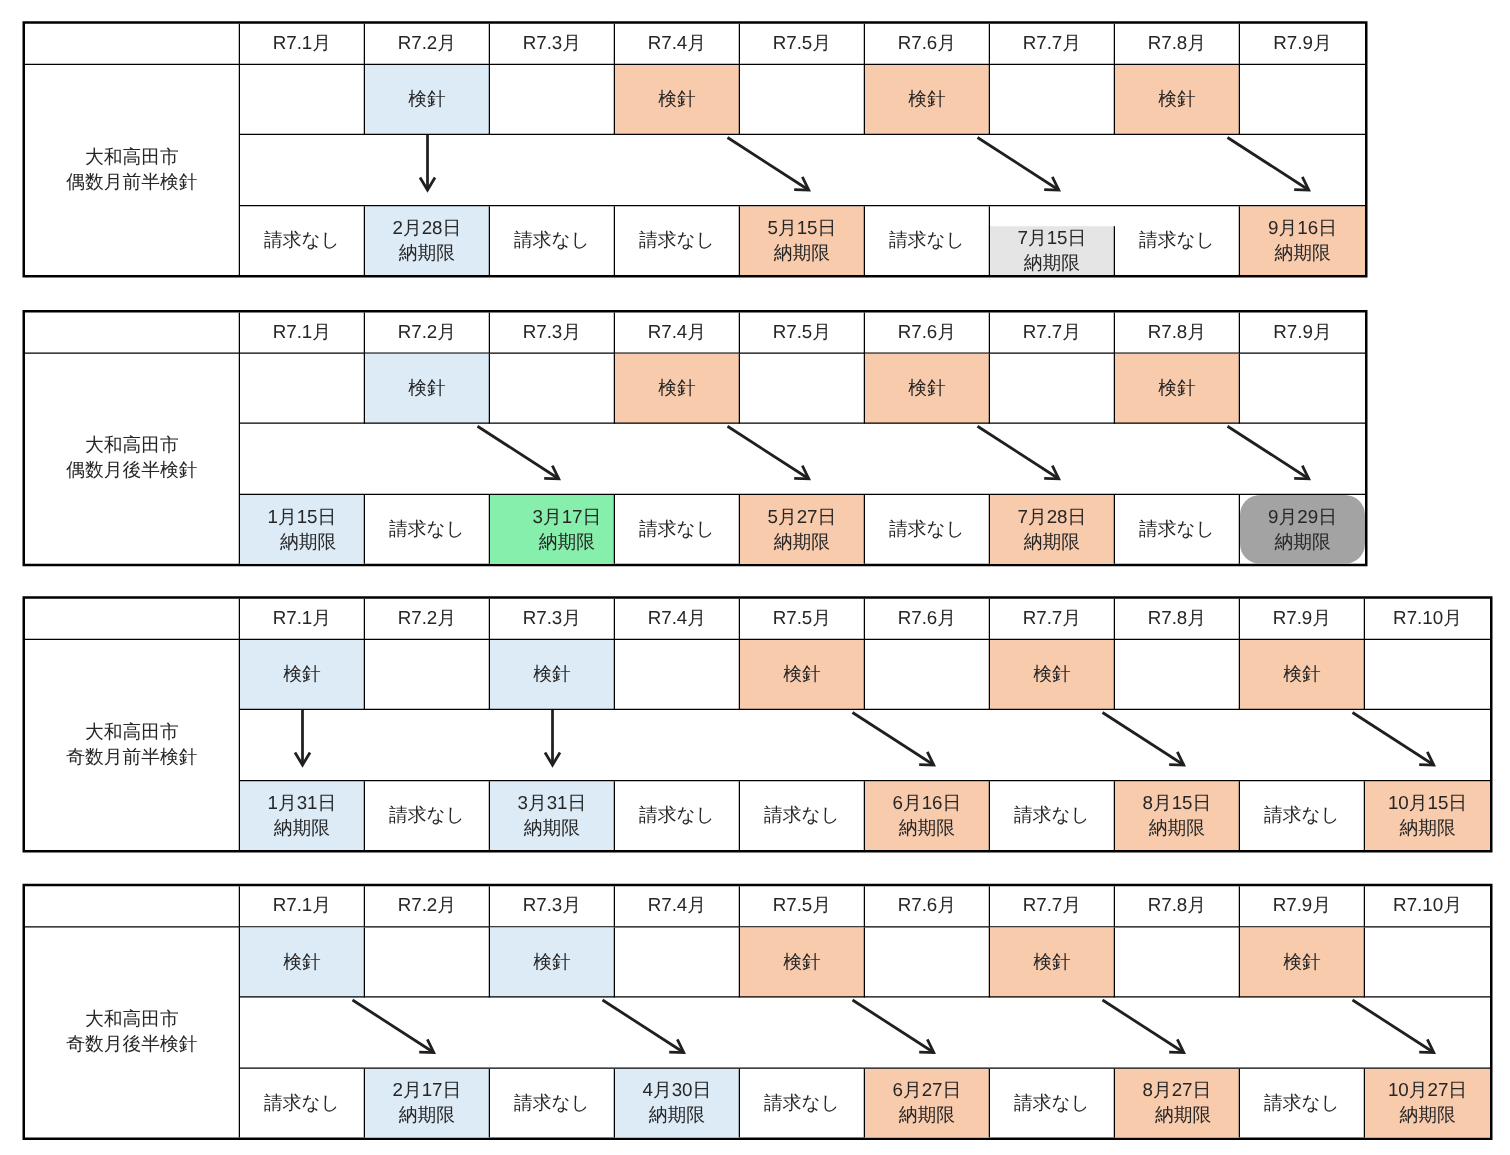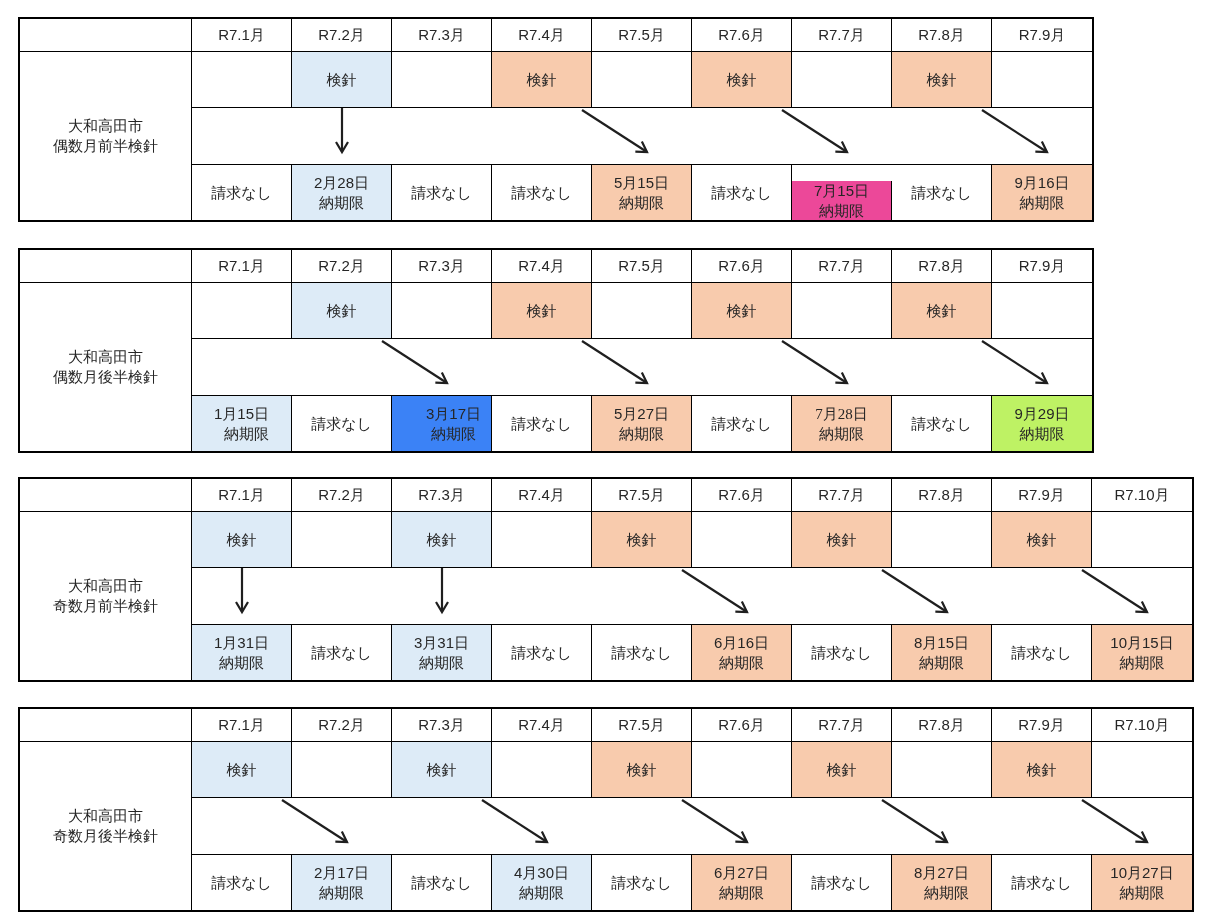--- a/index.html
+++ b/index.html
@@ -91,21 +91,21 @@
         </svg>
       </div>
       <div class="cell pre br" style="grid-area: 4 / 2 / 5 / 3;">請求なし</div>
       <div class="cell pre br" style="grid-area: 4 / 3 / 5 / 4; background: rgb(221, 235, 247);">2月28日
 納期限</div>
       <div class="cell pre br" style="grid-area: 4 / 4 / 5 / 5;">請求なし</div>
       <div class="cell pre br" style="grid-area: 4 / 5 / 5 / 6;">請求なし</div>
       <div class="cell pre br" style="grid-area: 4 / 6 / 5 / 7; background: rgb(248, 203, 173);">5月15日
 納期限</div>
       <div class="cell pre br" style="grid-area: 4 / 7 / 5 / 8;">請求なし</div>
-      <div class="cell pre br" style="grid-area: 4 / 8 / 5 / 9; background: #ec4899; margin-top: 16px;">7月15日
+      <div class="cell pre br" style="grid-area: 4 / 8 / 5 / 9; background: #e5e5e5; margin-top: 16px;">7月15日
 納期限</div>
       <div class="cell pre br" style="grid-area: 4 / 9 / 5 / 10;">請求なし</div>
       <div class="cell pre" style="grid-area: 4 / 10 / 5 / 11; background: rgb(248, 203, 173);">9月16日
 納期限</div>
     </div>
   <div class="sched-table" style="top: 248px; grid-template-columns: 172px repeat(9, 100px); grid-template-rows: 33px 56px 57px 55px; color: rgb(38, 38, 38);">
       <div class="cell br bb" style="grid-area: 1 / 1 / 2 / 2;"></div>
       <div class="cell bb br" style="grid-area: 1 / 2 / 2 / 3;">R7.1月</div>
       <div class="cell bb br" style="grid-area: 1 / 3 / 2 / 4;">R7.2月</div>
       <div class="cell bb br" style="grid-area: 1 / 4 / 2 / 5;">R7.3月</div>
@@ -135,30 +135,30 @@
           </defs>
           <line x1="190" y1="2" x2="255" y2="44" stroke="#1f1f1f" stroke-width="2.2" marker-end="url(#ah1)"></line>
           <line x1="390" y1="2" x2="455" y2="44" stroke="#1f1f1f" stroke-width="2.2" marker-end="url(#ah1)"></line>
           <line x1="590" y1="2" x2="655" y2="44" stroke="#1f1f1f" stroke-width="2.2" marker-end="url(#ah1)"></line>
           <line x1="790" y1="2" x2="855" y2="44" stroke="#1f1f1f" stroke-width="2.2" marker-end="url(#ah1)"></line>
         </svg>
       </div>
       <div class="cell pre br" style="grid-area: 4 / 2 / 5 / 3; background: rgb(221, 235, 247); text-align: right;">1月15日
 納期限</div>
       <div class="cell pre br" style="grid-area: 4 / 3 / 5 / 4;">請求なし</div>
-      <div class="cell pre br" style="grid-area: 4 / 4 / 5 / 5; background: #3b82f6; padding-left: 24px;">3月17日
+      <div class="cell pre br" style="grid-area: 4 / 4 / 5 / 5; background: #86efac; padding-left: 24px;">3月17日
 納期限</div>
       <div class="cell pre br" style="grid-area: 4 / 5 / 5 / 6;">請求なし</div>
       <div class="cell pre br" style="grid-area: 4 / 6 / 5 / 7; background: rgb(248, 203, 173);">5月27日
 納期限</div>
       <div class="cell pre br" style="grid-area: 4 / 7 / 5 / 8;">請求なし</div>
-      <div class="cell pre br" style="grid-area: 4 / 8 / 5 / 9; background: rgb(248, 203, 173); font-family: Liberation Serif, serif;">7月28日
+      <div class="cell pre br" style="grid-area: 4 / 8 / 5 / 9; background: rgb(248, 203, 173);">7月28日
 納期限</div>
       <div class="cell pre br" style="grid-area: 4 / 9 / 5 / 10;">請求なし</div>
-      <div class="cell pre" style="grid-area: 4 / 10 / 5 / 11; background: #bef264;">9月29日
+      <div class="cell pre" style="grid-area: 4 / 10 / 5 / 11; background: #a3a3a3; border-radius: 16px;">9月29日
 納期限</div>
     </div>
   <div class="sched-table" style="top: 477px; grid-template-columns: 172px repeat(10, 100px); grid-template-rows: 33px 56px 57px 55px; color: rgb(38, 38, 38);">
       <div class="cell br bb" style="grid-area: 1 / 1 / 2 / 2;"></div>
       <div class="cell bb br" style="grid-area: 1 / 2 / 2 / 3;">R7.1月</div>
       <div class="cell bb br" style="grid-area: 1 / 3 / 2 / 4;">R7.2月</div>
       <div class="cell bb br" style="grid-area: 1 / 4 / 2 / 5;">R7.3月</div>
       <div class="cell bb br" style="grid-area: 1 / 5 / 2 / 6;">R7.4月</div>
       <div class="cell bb br" style="grid-area: 1 / 6 / 2 / 7;">R7.5月</div>
       <div class="cell bb br" style="grid-area: 1 / 7 / 2 / 8;">R7.6月</div>

